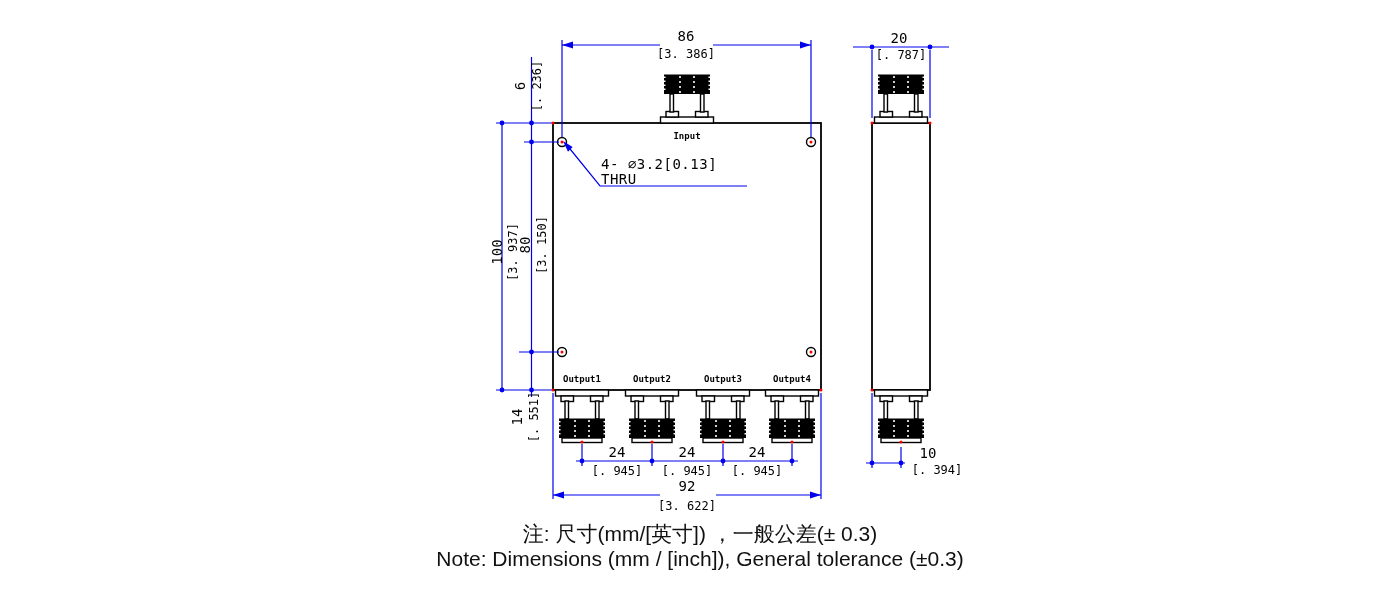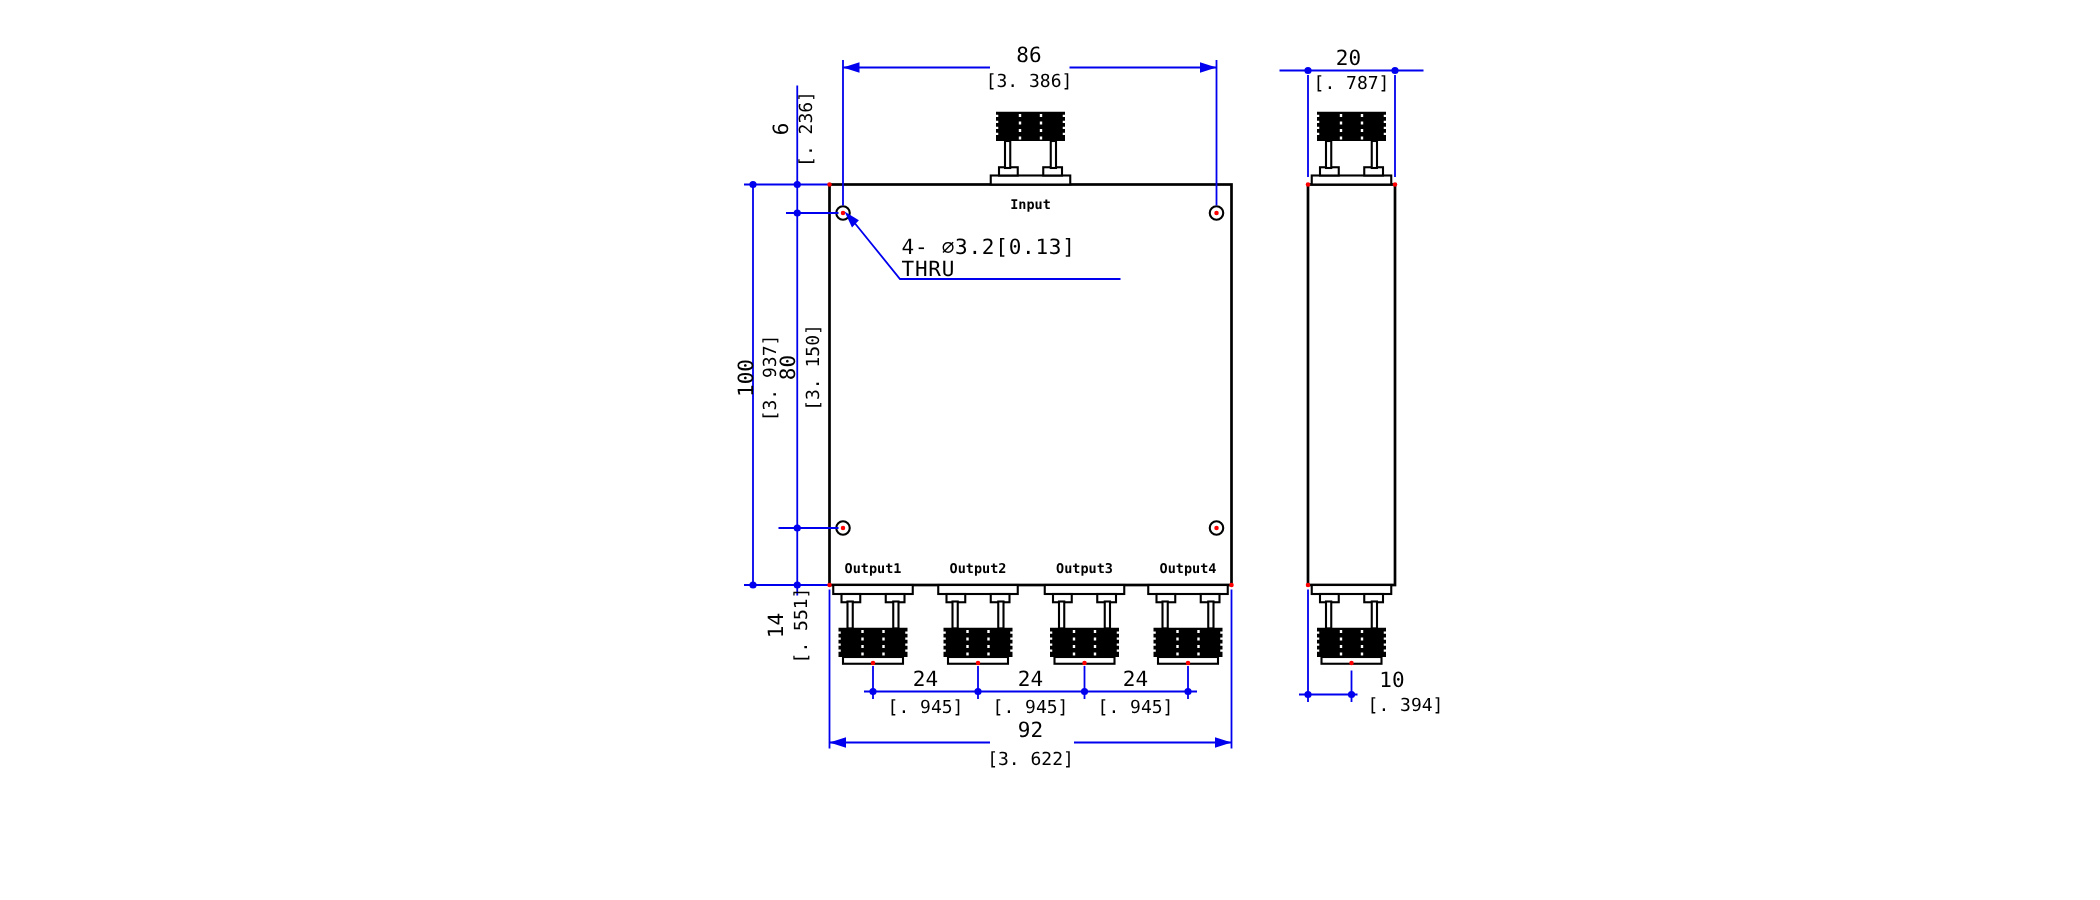--- a/index.html
+++ b/index.html
@@ -189,13 +189,17 @@
     <circle cx="930" cy="123" r="1.5" class="defpoint"></circle>
     <circle cx="872" cy="390" r="1.5" class="defpoint"></circle>
     <circle cx="582" cy="442" r="1.5" class="defpoint"></circle>
     <circle cx="652" cy="442" r="1.5" class="defpoint"></circle>
     <circle cx="723" cy="442" r="1.5" class="defpoint"></circle>
     <circle cx="792" cy="442" r="1.5" class="defpoint"></circle>
     <circle cx="901" cy="442" r="1.5" class="defpoint"></circle>
   </g>
 </svg>
 
+  <div id="notes">
+    <div>注: 尺寸(mm/[英寸]) ，一般公差(± 0.3)</div>
+    <div>Note: Dimensions (mm / [inch]), General tolerance (±0.3)</div>
+  </div>
 </div>
 
 </body></html>

